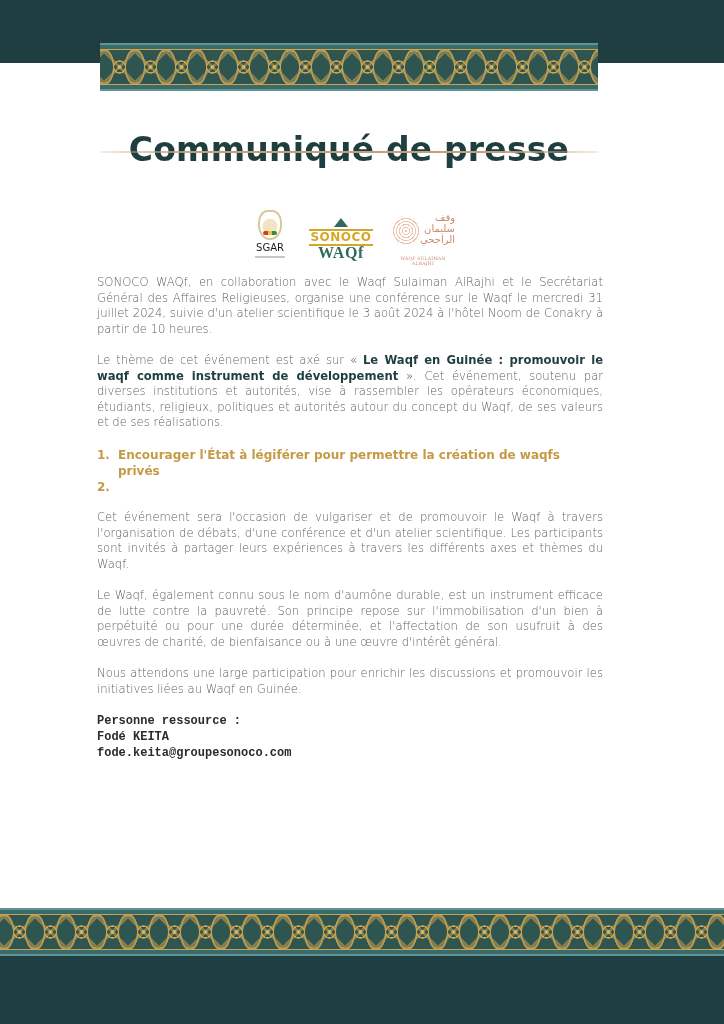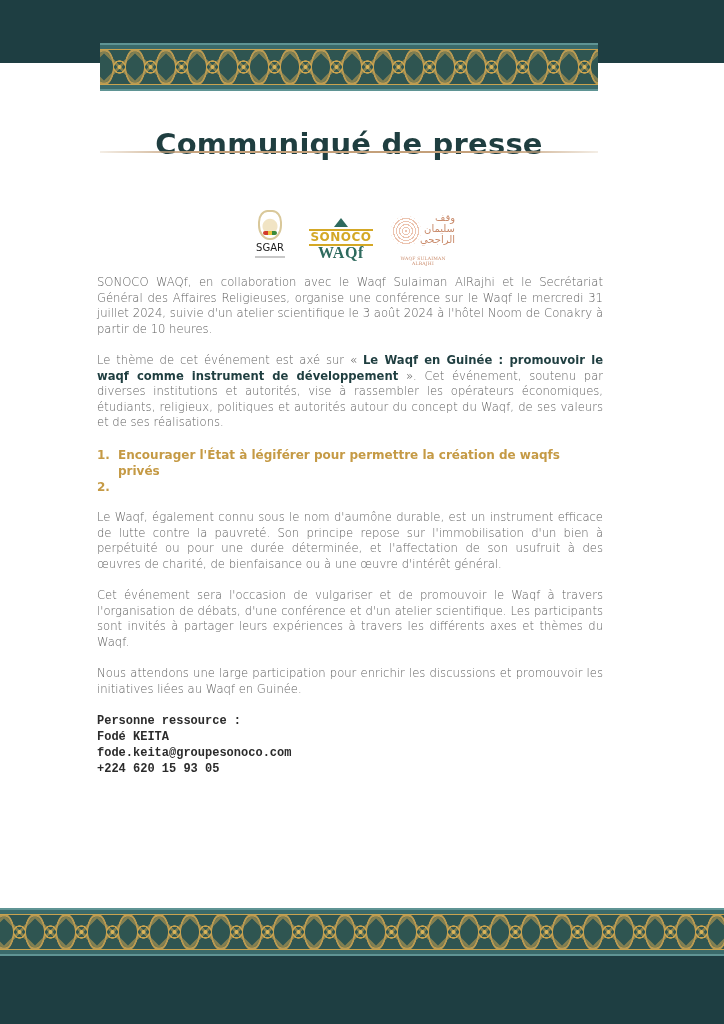--- a/index.html
+++ b/index.html
@@ -40,21 +40,21 @@
     .bottom-ornament { left: 0; top: 908px; width: 724px; height: 48px; }
     .bottom-band {
       position: absolute; left: 0; top: 956px; width: 724px; height: 68px;
       background: #1e3e42;
     }
 
     .title {
       position: absolute; left: 100px; width: 498px; top: 108px;
       text-align: center;
       font-family: "DejaVu Sans", sans-serif;
-      font-weight: bold; font-size: 29px; letter-spacing: 0.2px;
+      font-weight: bold; font-size: 33px; letter-spacing: 0.2px;
       color: #1f3e40;
     }
     .title-rule {
       position: absolute; left: 100px; top: 151px; width: 498px; height: 2px;
       background: linear-gradient(to right, rgba(200,170,130,0.2), #c4a07a 20%, #c4a07a 80%, rgba(200,170,130,0.2));
     }
 
     .logos {
       position: absolute; top: 210px; left: 245px; width: 220px; height: 56px;
     }
@@ -173,28 +173,27 @@
   <ol class="obj-list">
     <li>
       <span class="obj-num">1.</span>
       <span>Encourager l'État à légiférer pour permettre la création de waqfs privés</span>
     </li>
     <li>
       <span class="obj-num">2.</span>
     </li>
   </ol>
 
+  <p class="para">Cet événement sera l'occasion de vulgariser et de promouvoir le Waqf à travers l'organisation de débats, d'une conférence et d'un atelier scientifique. Les participants sont invités à partager leurs expériences à travers les différents axes et thèmes du Waqf.</p>
   <p class="para">Le Waqf, également connu sous le nom d'aumône durable, est un instrument efficace de lutte contre la pauvreté. Son principe repose sur l'immobilisation d'un bien à perpétuité ou pour une durée déterminée, et l'affectation de son usufruit à des œuvres de charité, de bienfaisance ou à une œuvre d'intérêt général.</p>
-  <p class="para">Cet événement sera l'occasion de vulgariser et de promouvoir le Waqf à travers l'organisation de débats, d'une conférence et d'un atelier scientifique. Les participants sont invités à partager leurs expériences à travers les différents axes et thèmes du Waqf.</p>
   <p class="para">Nous attendons une large participation pour enrichir les discussions et promouvoir les initiatives liées au Waqf en Guinée.</p>
 
   <div class="contact">
     <div>Personne ressource :</div>
     <div>Fodé KEITA</div>
     <div>fode.keita@groupesonoco.com</div>
-    <div>+224 620 15 93 05</div>
   </div>
 </div>
 
 <div class="ornament-frame bottom-ornament">
   <div class="ornament"></div>
 </div>
 <div class="bottom-band"></div>
 
 </body></html>

